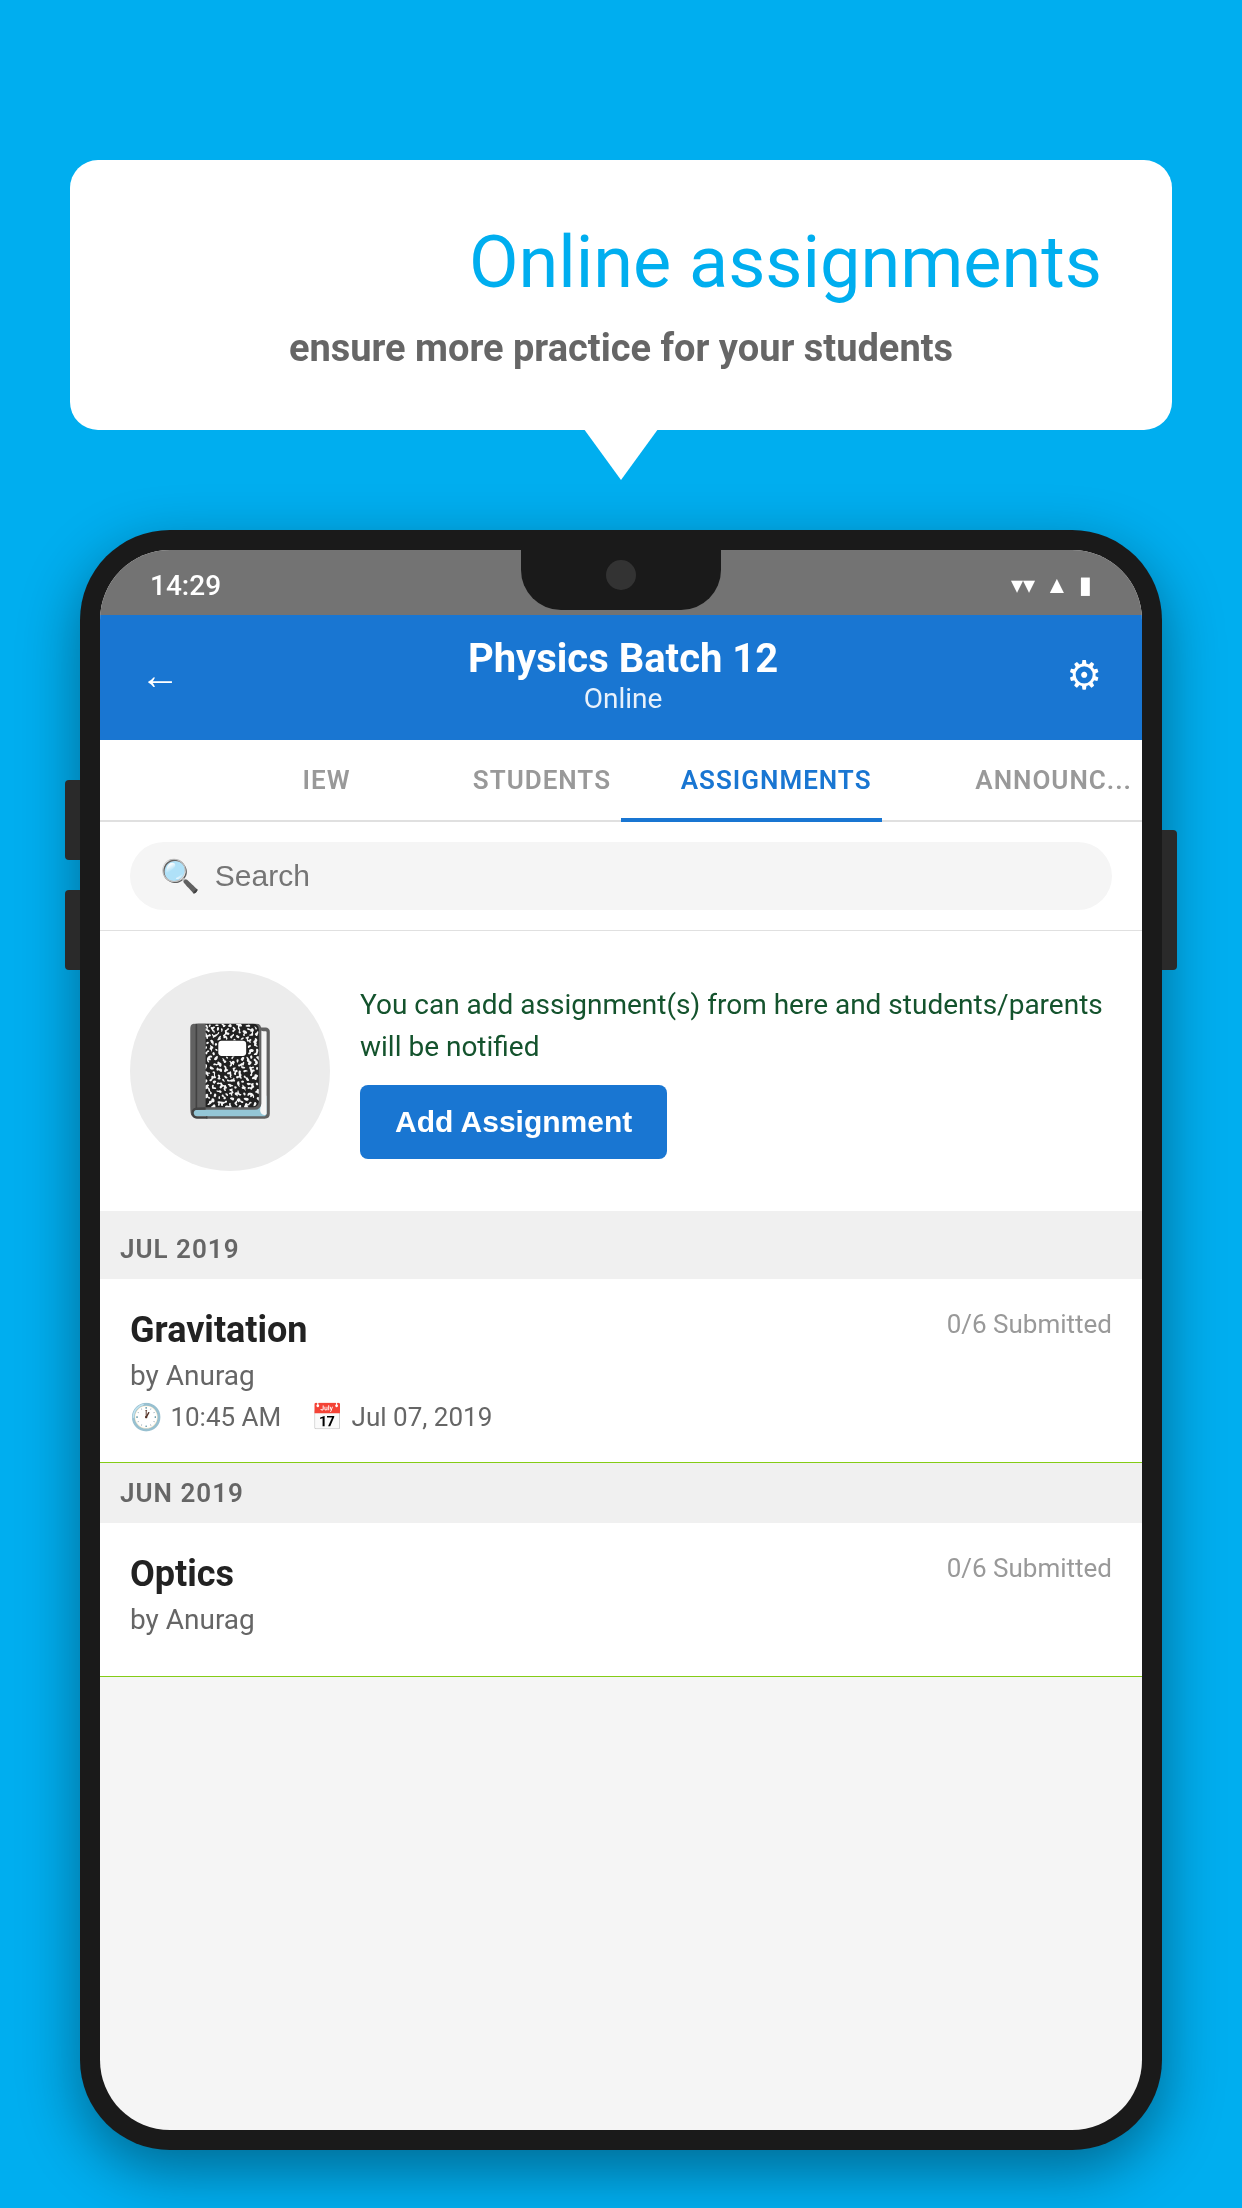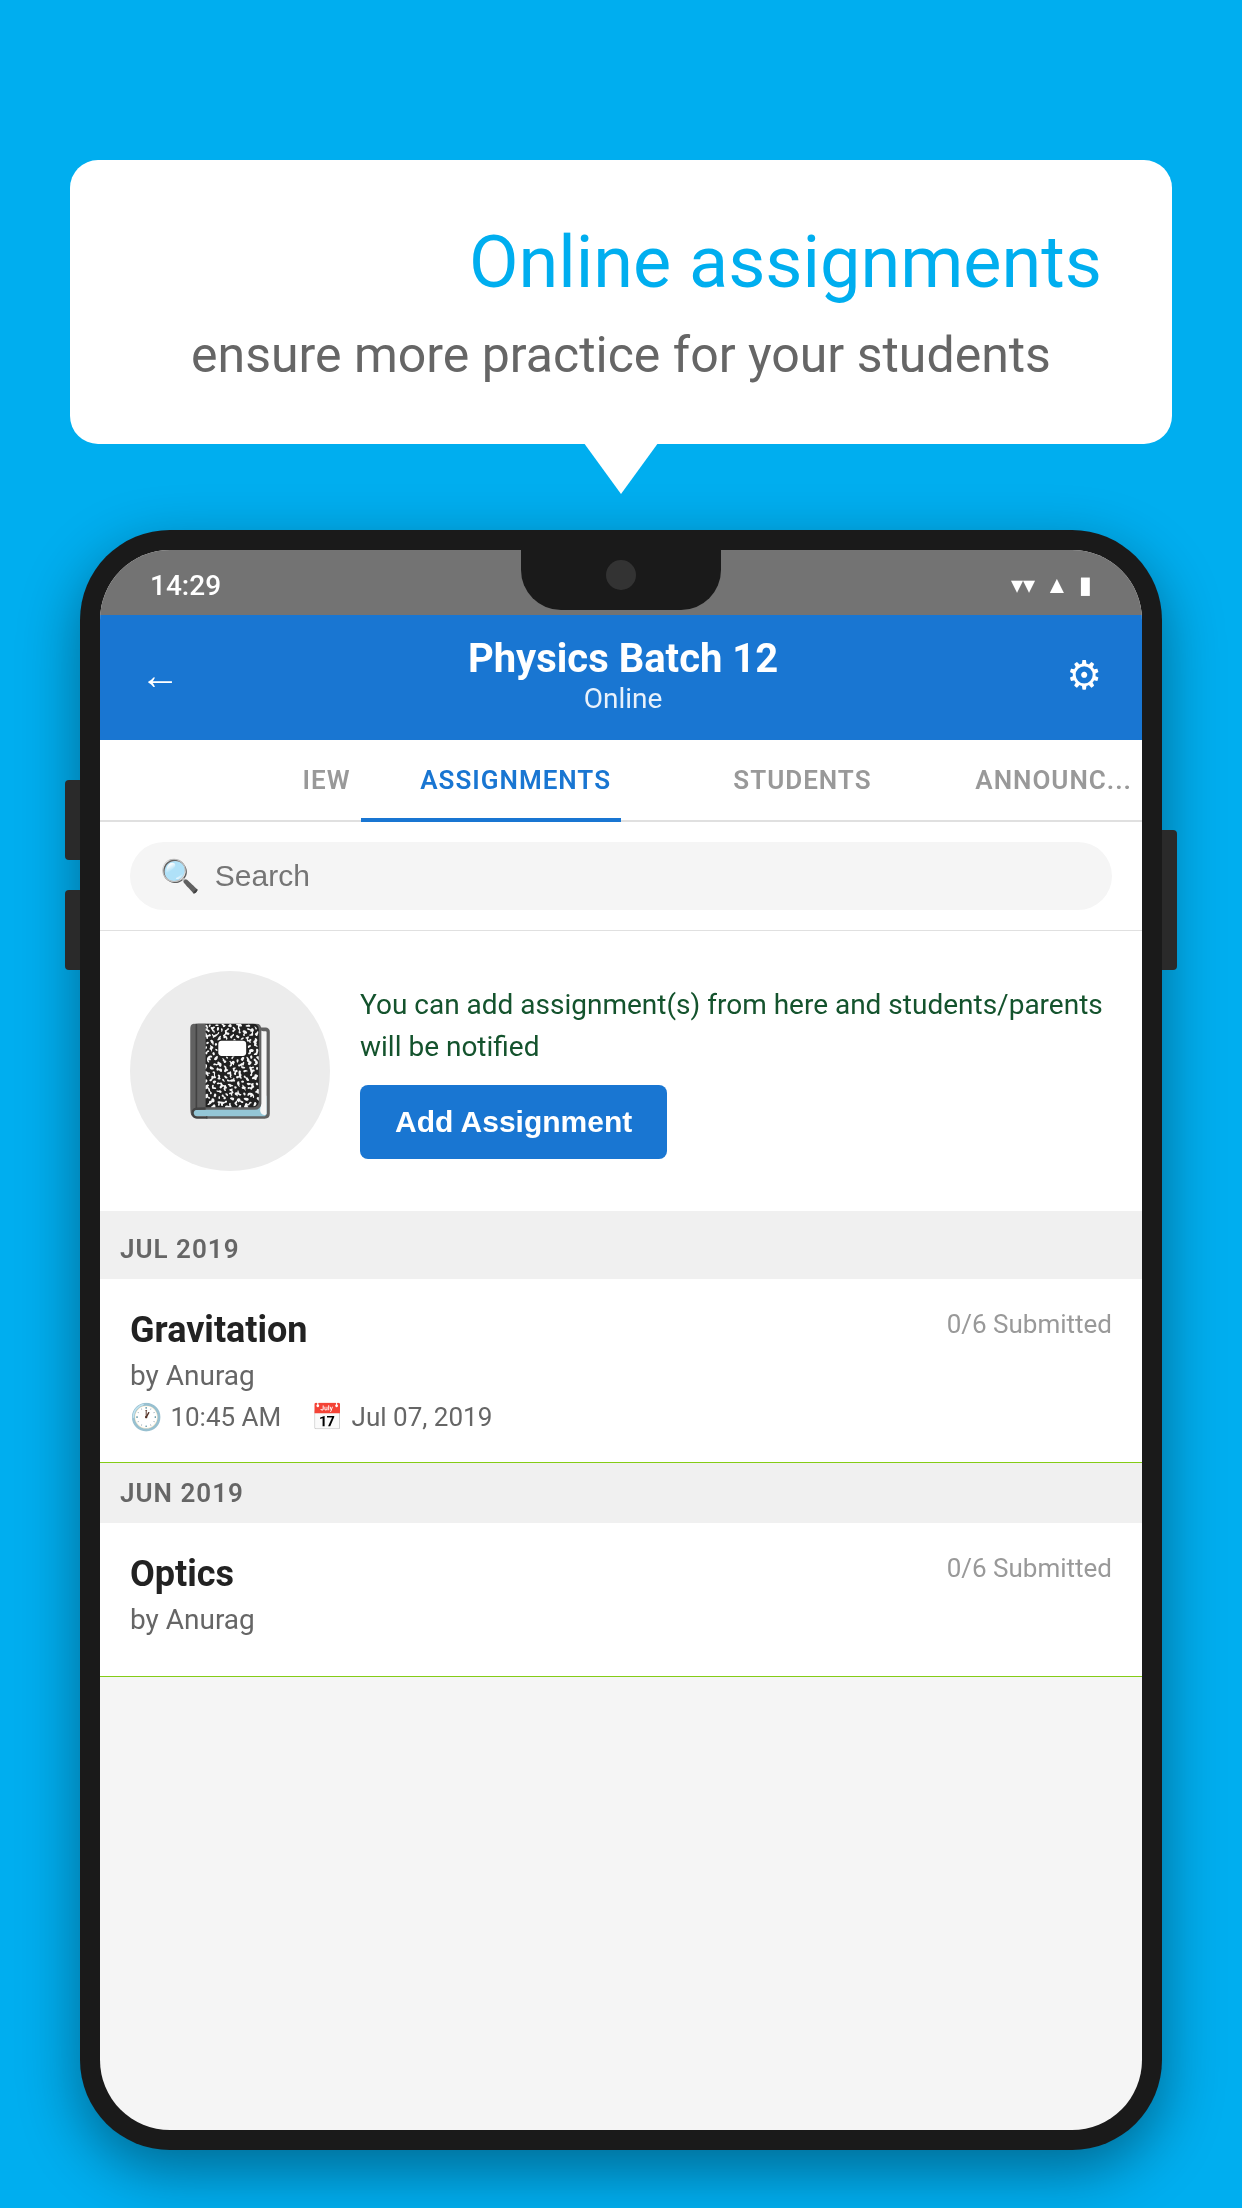--- a/index.html
+++ b/index.html
@@ -49,23 +49,23 @@
     .speech-bubble-title {
       font-size: 72px;
       font-weight: 400;
       color: #00AEEF;
       margin-bottom: 20px;
       line-height: 1.2;
       text-align: right;
     }
 
     .speech-bubble-subtitle {
-      font-size: 50px;
+      font-size: 38px;
       color: #666;
-      font-weight: 400;
+      font-weight: 700;
     }
 
     
     .phone-container {
       position: absolute;
       top: 530px;
       left: 80px;
       right: 80px;
       bottom: 0;
     }
@@ -419,22 +419,22 @@
         <span class="header-back">←</span>
         <div class="header-center">
           <div class="header-title">Physics Batch 12</div>
           <div class="header-subtitle">Online</div>
         </div>
         <span class="header-settings">⚙</span>
       </div>
 
       <div class="tabs-container">
         <div class="tab-item">IEW</div>
+        <div class="tab-item">STUDENTS</div>
         <div class="tab-item active">ASSIGNMENTS</div>
-        <div class="tab-item">STUDENTS</div>
         <div class="tab-item">ANNOUNC...</div>
       </div>
 
       <div class="search-container">
         <div class="search-input-wrapper">
           <span class="search-icon-wrap">🔍</span>
           <input class="search-input" type="text" placeholder="Search" style="">
         </div>
       </div>
 

